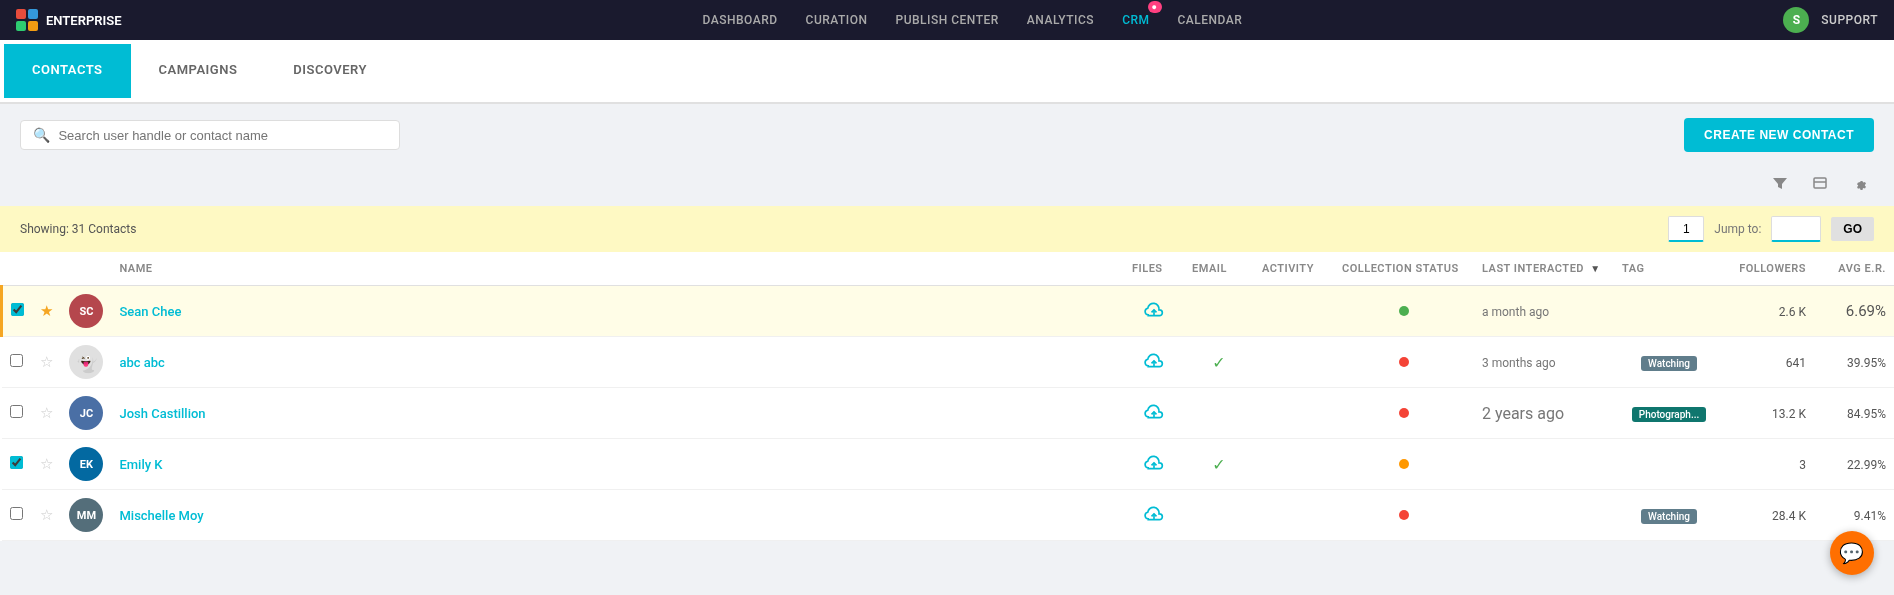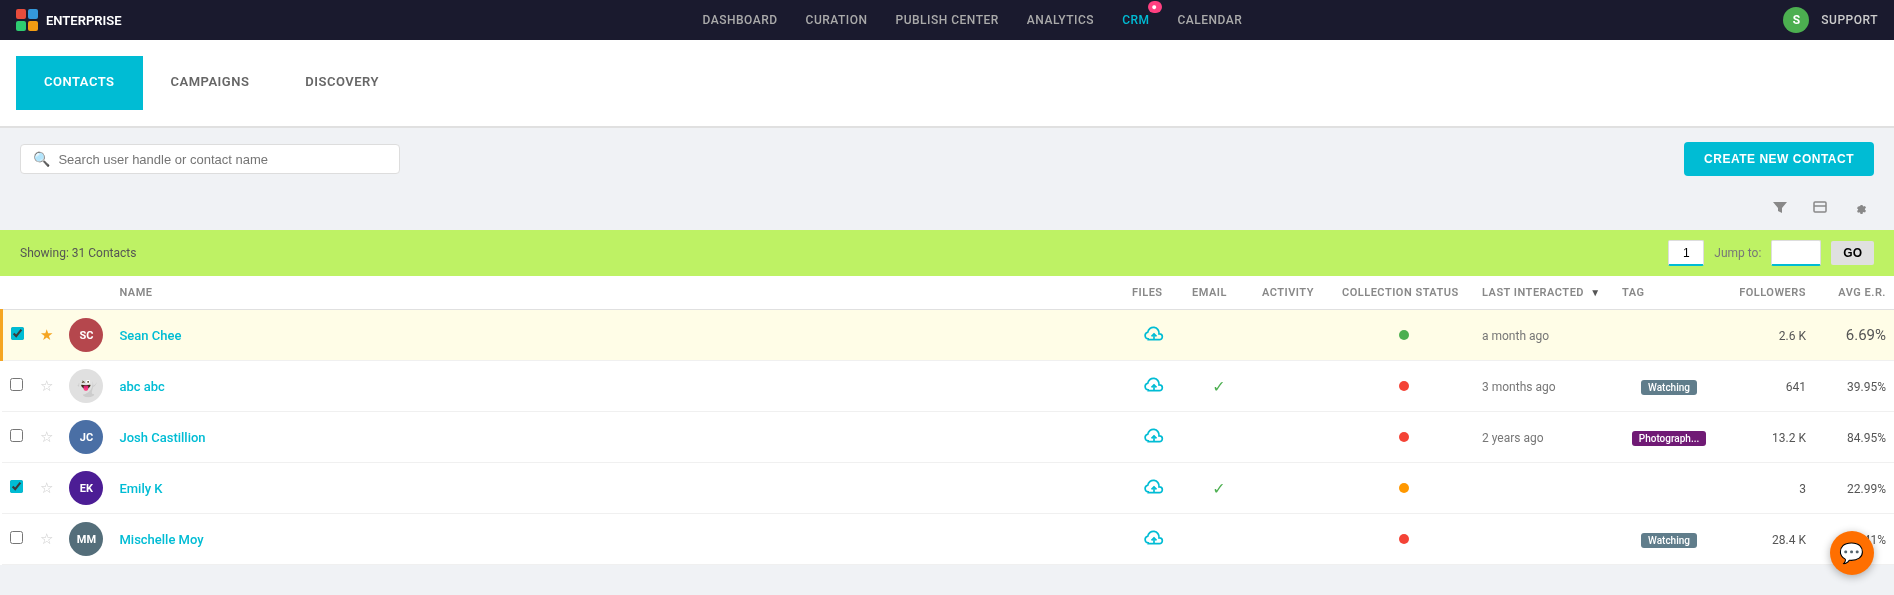--- a/index.html
+++ b/index.html
@@ -94,21 +94,21 @@
       color: #ccc;
       font-weight: 500;
       letter-spacing: 0.5px;
     }
 
     
     .tab-bar {
       background: white;
       display: flex;
       border-bottom: 2px solid #e0e0e0;
-      padding: 16px;
+      padding: 4px;
     }
     .tab {
       padding: 18px 28px;
       font-size: 13px;
       font-weight: 600;
       letter-spacing: 0.5px;
       cursor: pointer;
       border-bottom: 3px solid transparent;
       color: #666;
       text-transform: uppercase;
@@ -184,21 +184,21 @@
     
     .table-wrapper {
       background: white;
       margin: 0;
     }
     .showing-bar {
       padding: 10px 20px;
       display: flex;
       align-items: center;
       justify-content: space-between;
-      background: #bef264;
+      background: #fef9c3;
       font-size: 12px;
       color: #555;
     }
     .pagination-area {
       display: flex;
       align-items: center;
       gap: 10px;
     }
     .page-input {
       width: 36px;
@@ -473,30 +473,30 @@
           </td>
           <td><span class="name-cell">Josh Castillion</span></td>
           <td class="col-files"><span class="cloud-icon"><svg width="20" height="18" viewBox="0 0 24 20" fill="none" stroke="#00bcd4" stroke-width="2">
                 <path d="M5 17a4 4 0 01-.5-7.9A6 6 0 0118 11h.5a3.5 3.5 0 010 7H5z"></path>
                 <polyline points="9 14 12 11 15 14" stroke="#00bcd4" stroke-width="2" fill="none"></polyline>
                 <line x1="12" y1="11" x2="12" y2="18" stroke="#00bcd4" stroke-width="2"></line>
               </svg></span></td>
           <td class="col-email"></td>
           <td class="col-activity"></td>
           <td class="col-status" style="text-align: center;"><span class="status-dot status-red"></span></td>
-          <td class="col-last"><span style="color: rgb(119, 119, 119); font-size: 12px;">2 years ago</span></td>
-          <td class="col-tag" style="text-align: center;"><span class="tag-badge" style="background: #701a75;">Photograph...</span></td>
+          <td class="col-last"><span style="color: rgb(119, 119, 119); font-size: 16px;">2 years ago</span></td>
+          <td class="col-tag" style="text-align: center;"><span class="tag-badge" style="background: #0f766e;">Photograph...</span></td>
           <td class="col-followers num-right"><span style="color: rgb(85, 85, 85); font-size: 12px;">13.2 K</span></td>
           <td class="col-avg num-right"><span style="color: rgb(85, 85, 85); font-size: 12px;">84.95%</span></td>
         </tr>
         <tr>
           <td class="checkbox-cell"><input type="checkbox" checked="" style="cursor: pointer; accent-color: rgb(0, 188, 212);"></td>
           <td class="star-cell"><span class="star-icon">☆</span></td>
           <td class="avatar-cell">
-            <div class="row-avatar" style="background: #4c1d95; font-size: 11px;">EK</div>
+            <div class="row-avatar" style="background: #0369a1; font-size: 11px;">EK</div>
           </td>
           <td><span class="name-cell">Emily K</span></td>
           <td class="col-files"><span class="cloud-icon"><svg width="20" height="18" viewBox="0 0 24 20" fill="none" stroke="#00bcd4" stroke-width="2">
                 <path d="M5 17a4 4 0 01-.5-7.9A6 6 0 0118 11h.5a3.5 3.5 0 010 7H5z"></path>
                 <polyline points="9 14 12 11 15 14" stroke="#00bcd4" stroke-width="2" fill="none"></polyline>
                 <line x1="12" y1="11" x2="12" y2="18" stroke="#00bcd4" stroke-width="2"></line>
               </svg></span></td>
           <td class="col-email"><span class="email-check" style="color: rgb(76, 175, 80); font-size: 16px;">✓</span></td>
           <td class="col-activity"></td>
           <td class="col-status" style="text-align: center;"><span class="status-dot status-orange"></span></td>

